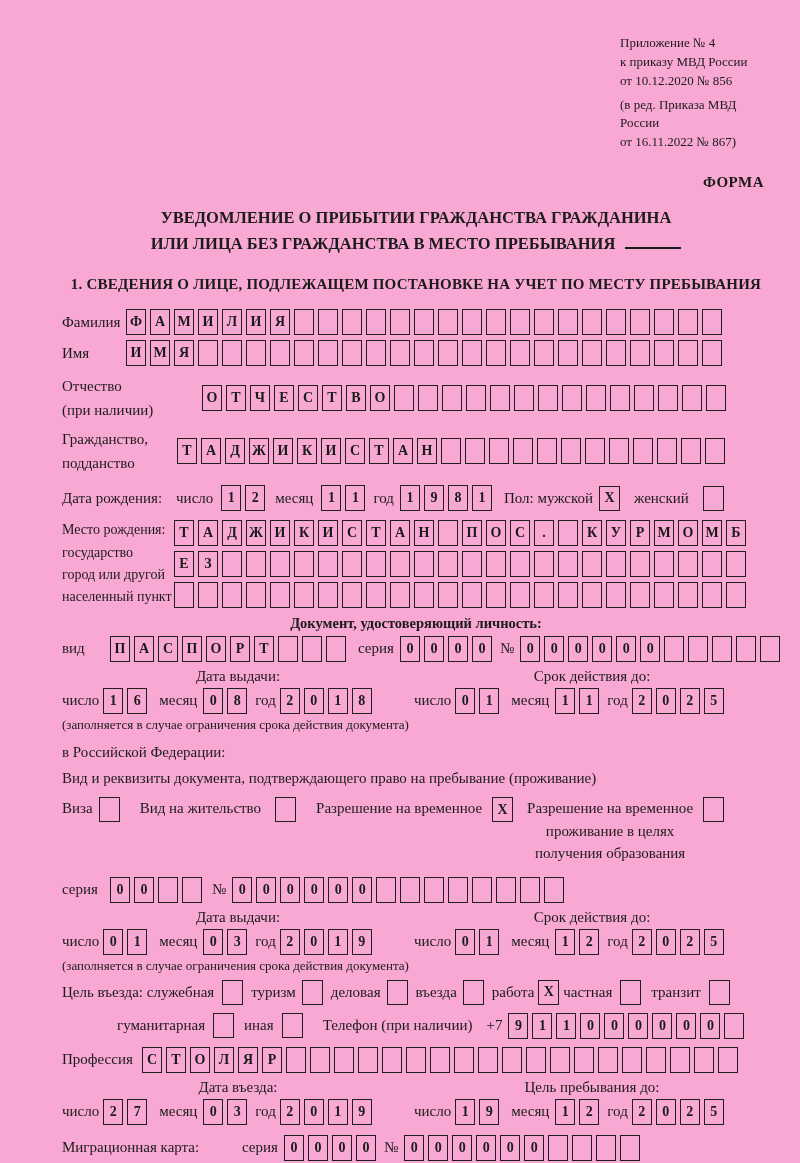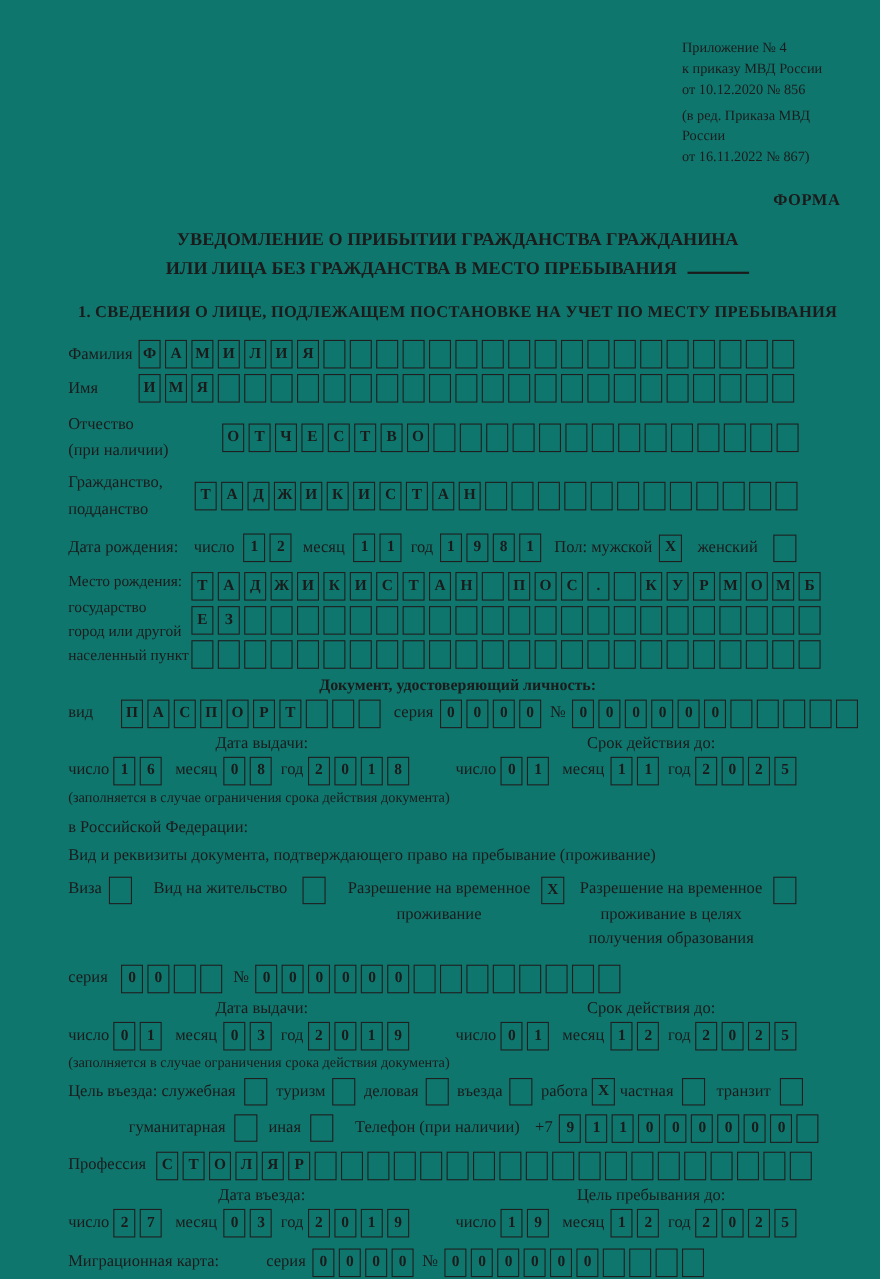--- a/index.html
+++ b/index.html
@@ -1,17 +1,17 @@
 <!DOCTYPE html>
 <html><head>
 <meta charset="utf-8">
 <style>
   html,body { margin:0; padding:0; background:#e8e8e8; }
   .page {
-    position:relative; width:800px; height:1163px; margin:0 auto; background:#0f766e;
+    position:relative; width:800px; height:1163px; margin:0 auto; background:#f9a8d4;
     color:#1b1b1b; font-family:"Liberation Serif","DejaVu Serif",serif; font-size:15px;
     box-sizing:border-box; padding:34px 30px 16px 62px; overflow:hidden;
   }
   .hdr { margin-left:558px; font-size:13px; line-height:1.45; }
   .hdr .grp2 { margin-top:5px; }
   .forma { text-align:right; padding-right:6px; font-weight:bold; margin-top:22px; font-size:15px; letter-spacing:0.5px; }
   .title { text-align:center; font-weight:bold; font-size:16.5px; line-height:1.55; margin-top:14px; }
   .blank-line { display:inline-block; width:56px; border-bottom:2px solid #1b1b1b; height:14px; margin-left:10px; }
   .sect { text-align:center; font-weight:bold; font-size:15px; letter-spacing:0.2px; margin-top:20px; margin-bottom:16px; }
   .row { display:flex; align-items:center; margin-bottom:5px; }
@@ -397,21 +397,20 @@
       <span class="txt">Виза</span>
       <span class="cbox gap6"></span>
     </div>
     <div class="opt gap20">
       <span class="txt">Вид на жительство</span>
       <span class="cbox gap14"></span>
     </div>
     <div class="opt gap20">
       <span class="txt">
         <div>Разрешение на временное</div>
-        <div>проживание</div>
       </span>
       <span class="cbox gap10">X</span>
     </div>
     <div class="opt gap14">
       <span class="txt">
         <div>Разрешение на временное</div>
         <div>проживание в целях</div>
         <div>получения образования</div>
       </span>
       <span class="cbox gap10"></span>

